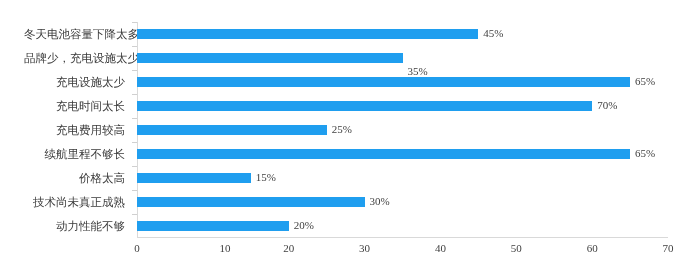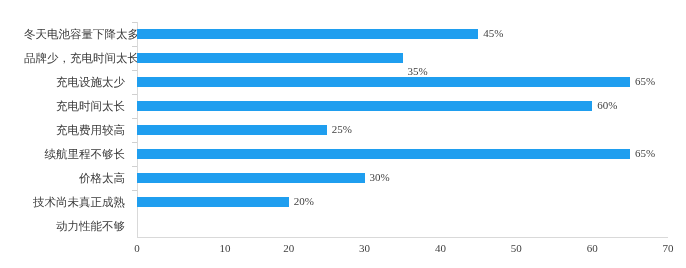--- a/index.html
+++ b/index.html
@@ -129,21 +129,21 @@
 </head>
 <body>
 
 <div id="chart-root">
 
   <div class="plot-top-rule"></div>
   <div class="plot-area"></div>
 
   <div class="cat-labels">
     <div class="cat-label">冬天电池容量下降太多</div>
-    <div class="cat-label">品牌少，充电时间太长</div>
+    <div class="cat-label">品牌少，充电设施太少</div>
     <div class="cat-label">充电设施太少</div>
     <div class="cat-label">充电时间太长</div>
     <div class="cat-label">充电费用较高</div>
     <div class="cat-label">续航里程不够长</div>
     <div class="cat-label">价格太高</div>
     <div class="cat-label">技术尚未真正成熟</div>
     <div class="cat-label">动力性能不够</div>
   </div>
 
   <div class="cat-rows">
@@ -158,31 +158,36 @@
       <span class="bar-value" style="left: 270.5px; margin-top: 14px;">35%</span>
     </div>
     <div class="cat-row">
       <span class="y-tick"></span>
       <div class="bar" style="width: 493.071px; background: rgb(31, 158, 239);"></div>
       <span class="bar-value" style="left: 498.071px;">65%</span>
     </div>
     <div class="cat-row">
       <span class="y-tick"></span>
       <div class="bar" style="width: 455.143px; background: rgb(31, 158, 239);"></div>
-      <span class="bar-value" style="left: 460.143px;">60%</span>
+      <span class="bar-value" style="left: 460.143px;">70%</span>
     </div>
     <div class="cat-row">
       <span class="y-tick"></span>
       <div class="bar" style="width: 189.643px; background: rgb(31, 158, 239);"></div>
       <span class="bar-value" style="left: 194.643px;">25%</span>
     </div>
     <div class="cat-row">
       <span class="y-tick"></span>
       <div class="bar" style="width: 493.071px; background: rgb(31, 158, 239);"></div>
       <span class="bar-value" style="left: 498.071px;">65%</span>
+    </div>
+    <div class="cat-row">
+      <span class="y-tick"></span>
+      <div class="bar" style="width: 113.786px; background: rgb(31, 158, 239);"></div>
+      <span class="bar-value" style="left: 118.786px;">15%</span>
     </div>
     <div class="cat-row">
       <span class="y-tick"></span>
       <div class="bar" style="width: 227.571px; background: rgb(31, 158, 239);"></div>
       <span class="bar-value" style="left: 232.571px;">30%</span>
     </div>
     <div class="cat-row">
       <span class="y-tick"></span>
       <div class="bar" style="width: 151.714px; background: rgb(31, 158, 239);"></div>
       <span class="bar-value" style="left: 156.714px;">20%</span>

